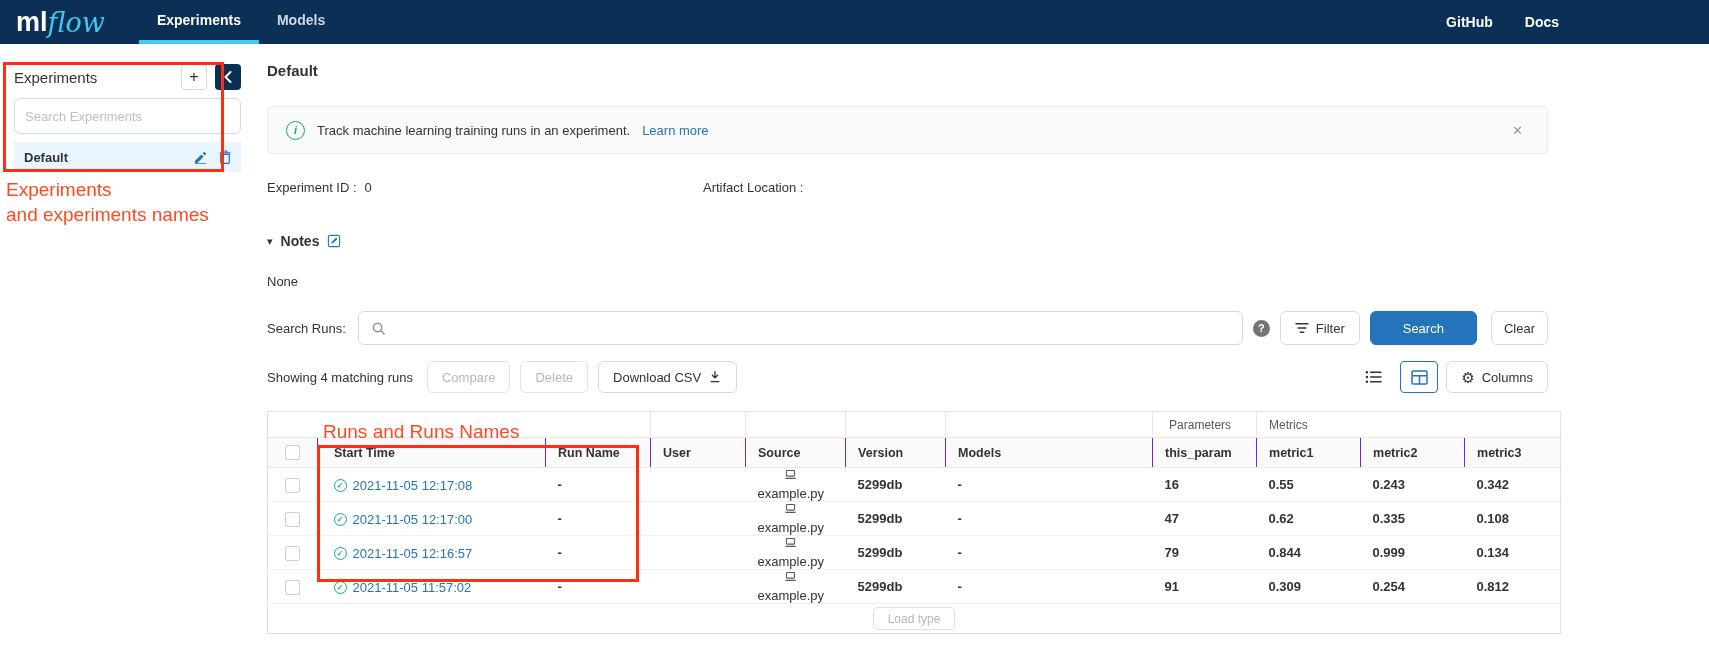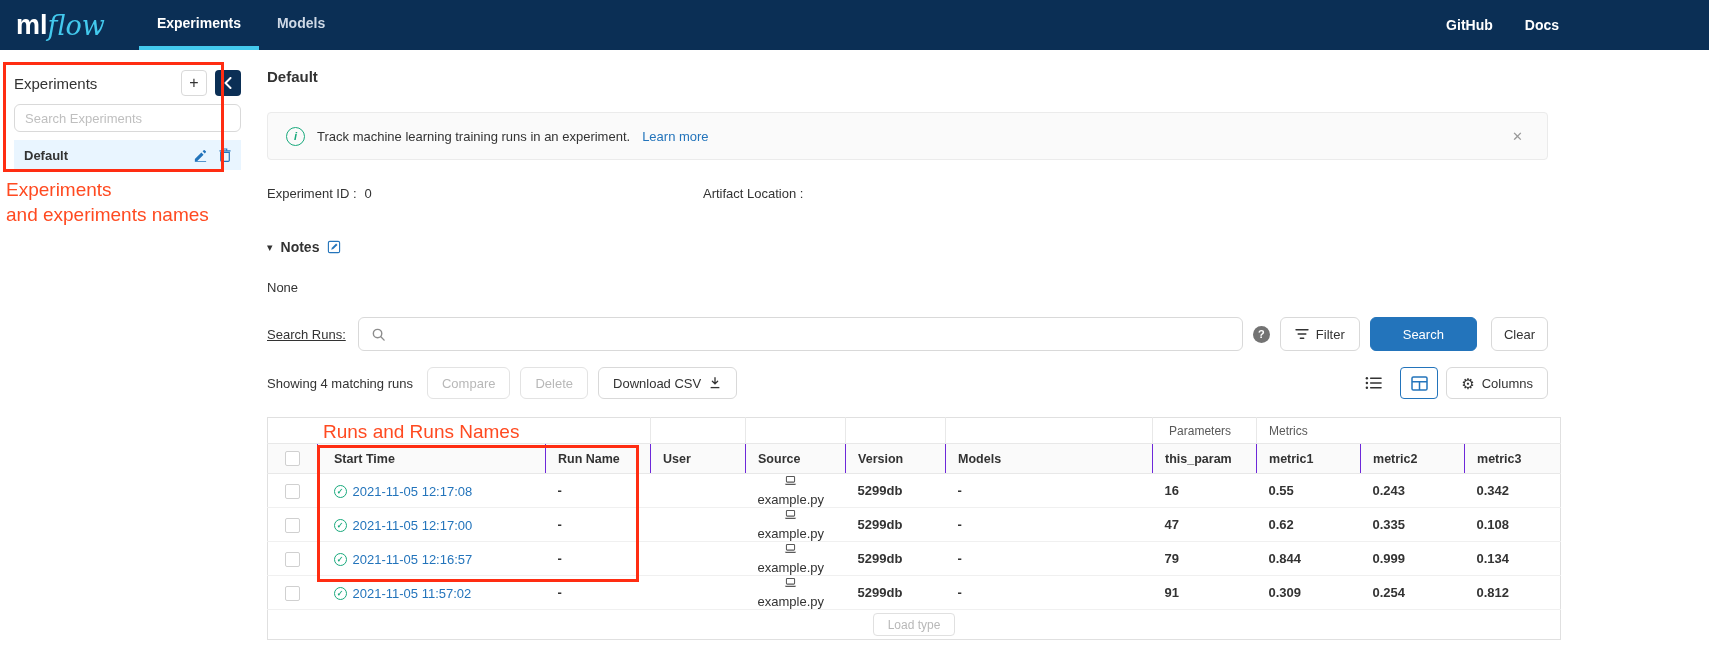--- a/index.html
+++ b/index.html
@@ -4,21 +4,21 @@
 <style>
   * { box-sizing: border-box; }
   html,body { margin:0; padding:0; }
   body {
     width:1709px; height:663px; position:relative; overflow:hidden;
     background:#fff; font-family:"Liberation Sans", sans-serif; color:#333;
   }
 
   
   .navbar {
-    height:50px; background:#0b2f55; display:flex; align-items:stretch;
+    height:44px; background:#0b2f55; display:flex; align-items:stretch;
     padding:0 150px 0 16px; color:#fff;
   }
   .logo { display:flex; align-items:center; margin-right:34px; font-size:27px; cursor:pointer; }
   .logo-ml { font-weight:700; color:#fff; }
   .logo-flow { font-family:"DejaVu Serif", serif; font-style:italic; color:#43c9ed; }
   .nav-tabs { display:flex; align-items:stretch; }
   .nav-tab {
     display:flex; align-items:center; padding:0 18px; font-size:14px; font-weight:600;
     color:#cfd9e6; border-bottom:4px solid transparent; cursor:pointer; text-decoration:none;
   }
@@ -35,21 +35,21 @@
   .sidebar-title { flex:1; font-size:15px; font-weight:500; color:#333; }
   .btn-add {
     width:26px; height:26px; border:1px solid #d9d9d9; background:#fff; border-radius:4px;
     font-size:16px; color:#333; display:flex; align-items:center; justify-content:center; cursor:pointer; padding:0;
   }
   .btn-collapse {
     width:26px; height:26px; border:none; background:#0b2f55; color:#fff; border-radius:4px;
     display:flex; align-items:center; justify-content:center; cursor:pointer; padding:0;
   }
   .sidebar-search {
-    margin-top:8px; width:100%; height:28px; border:1px solid #d9d9d9; border-radius:6px;
+    margin-top:8px; width:100%; height:36px; border:1px solid #d9d9d9; border-radius:6px;
     padding:0 10px; font-size:13px; color:#333; outline:none; font-family:inherit;
   }
   .sidebar-search::placeholder { color:#bfbfbf; }
   .exp-item {
     margin-top:8px; height:30px; display:flex; align-items:center; padding:0 10px;
     background:#e9f5ff; font-size:13px; font-weight:700; color:#333; cursor:pointer;
   }
   .exp-actions { margin-left:auto; display:flex; align-items:center; gap:12px; color:#2374bb; }
   .exp-actions .icon-btn { display:flex; align-items:center; cursor:pointer; color:#2374bb; background:none; border:none; padding:0; }
 
@@ -73,21 +73,21 @@
   .meta-item.first { width:436px; }
 
   .notes-row { margin-top:36px; display:flex; align-items:center; gap:8px; height:18px; }
   .caret { font-size:11px; color:#333; cursor:pointer; }
   .notes-label { font-size:14px; font-weight:700; }
   .edit-note-btn { background:none; border:none; padding:0; color:#2374bb; display:flex; cursor:pointer; }
   .none-text { margin-top:24px; font-size:13px; height:15px; }
 
   
   .search-row { margin-top:22px; display:flex; align-items:center; gap:10px; }
-  .search-label { font-size:13px; white-space:nowrap; margin-right:2px;text-decoration:underline; }
+  .search-label { font-size:13px; white-space:nowrap; margin-right:2px; }
   .search-box {
     flex:1; height:34px; border:1px solid #d9d9d9; border-radius:6px; display:flex;
     align-items:center; gap:8px; padding:0 12px; background:#fff;
   }
   .search-box svg { color:#8c8c8c; flex:0 0 auto; }
   .search-box input { flex:1; border:none; outline:none; font-size:13px; color:#333; font-family:inherit; background:transparent; }
   .search-box input::placeholder { color:#bfbfbf; }
   .help-circle {
     width:17px; height:17px; border-radius:50%; background:#737373; color:#fff;
     font-size:11px; font-weight:700; display:flex; align-items:center; justify-content:center; flex:0 0 auto; cursor:pointer;

